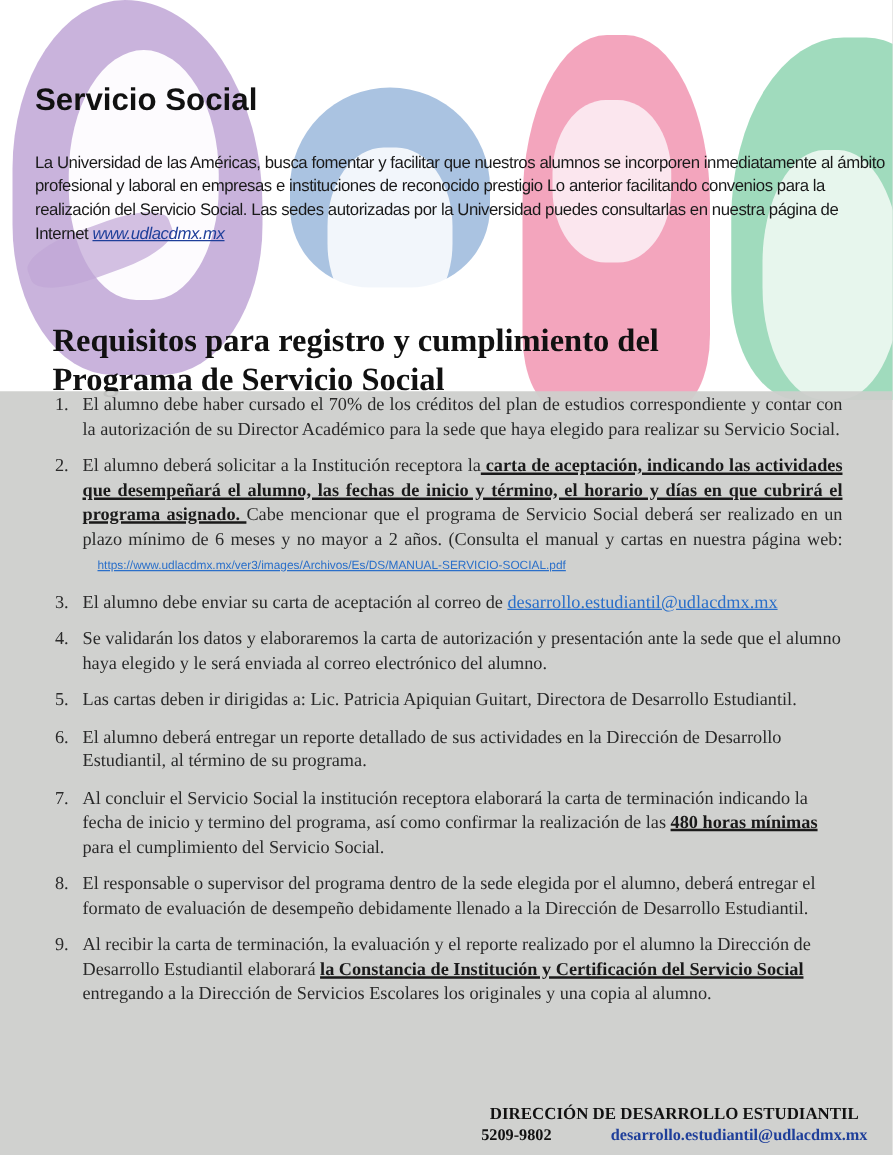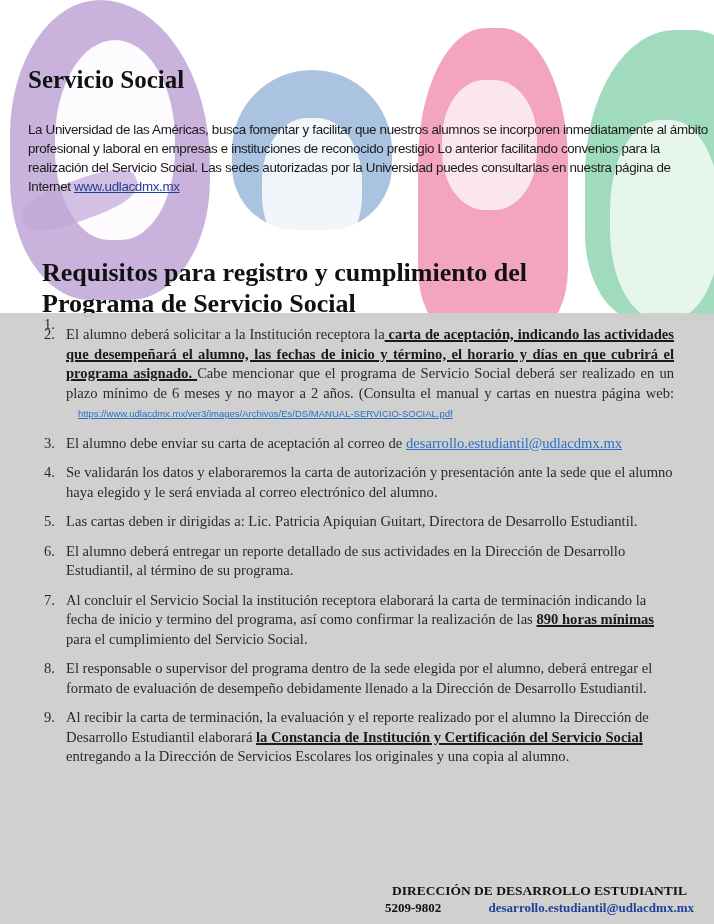--- a/index.html
+++ b/index.html
@@ -18,28 +18,28 @@
   .blue-hair { left: 232px; top: 70px; width: 160px; height: 160px; background: #9bb8dc; border-radius: 50% 50% 40% 40%; opacity: .85; }
   .blue-face { left: 262px; top: 118px; width: 100px; height: 140px; background: #ffffff; border-radius: 45%; opacity:.85; }
   .pink-hair { left: 418px; top: 28px; width: 150px; height: 300px; background: #f29bb6; border-radius: 45% 45% 20% 20%; opacity: .9; }
   .pink-face { left: 442px; top: 80px; width: 95px; height: 130px; background: #fbe6ee; border-radius: 45%; }
   .green-hair { left: 585px; top: 30px; width: 180px; height: 290px; background: #8fd5b2; border-radius: 50% 40% 10% 30%; opacity: .85; }
   .green-face { left: 610px; top: 120px; width: 110px; height: 200px; background: #eef8f2; border-radius: 45%; opacity:.9; }
 
   .content { position: relative; z-index: 1; }
   .title {
     position: absolute; left: 28px; top: 66px; margin: 0;
-    font-family: Liberation Serif, serif; font-weight: bold; font-size: 25px; color: #111;
+    font-family: Liberation Sans, sans-serif; font-weight: bold; font-size: 25px; color: #111;
   }
   .intro {
     position: absolute; left: 28px; top: 120px; width: 680px; margin: 0;
     font-family: "Liberation Sans", sans-serif; font-size: 13.4px; line-height: 19px; color: #1a1a1a;
     letter-spacing: -0.35px;
   }
-  .intro a, .link { color: #1f3f9a; text-decoration: underline; }
+  .intro a, .link { color: #1f3f9a; text-decoration: underline; font-style: italic; }
   .heading {
     position: absolute; left: 25px; top: 240px; margin: 17px; width: 680px;
     font-family: "Liberation Serif", serif; font-weight: bold; font-size: 26px; line-height: 31px; color: #111;
   }
   .gray-band {
     position: absolute; left: 0; top: 313px; width: 714px; height: 611px;
     background: rgba(205,206,204,0.94); z-index: 1;
   }
   .list {
     position: absolute; left: 0; top: 315px; width: 714px; margin: 0; padding: 0; list-style: none; z-index: 2;
@@ -80,20 +80,21 @@
     <span>Requisitos para registro y cumplimiento del</span><br>
     <span>Programa de Servicio Social</span>
   </h2>
 </div>
 
 <div class="gray-band"></div>
 
 <ol class="list">
   <li class="item justify">
     <span class="num">1.</span>
+    <span>El alumno debe haber cursado el 70% de los créditos del plan de estudios correspondiente y contar con la autorización de su Director Académico para la sede que haya elegido para realizar su Servicio Social.</span>
   </li>
   <li class="item justify">
     <span class="num">2.</span>
     <span>El alumno deberá solicitar a la Institución receptora la</span><span class="u-bold"> carta de aceptación, indicando las actividades que desempeñará el alumno, las fechas de inicio y término, el horario y días en que cubrirá el programa asignado. </span><span> Cabe mencionar que el programa de Servicio Social deberá ser realizado en un plazo mínimo de 6 meses y no mayor a 2 años. (Consulta el manual y cartas en nuestra página web: </span><a class="url-small">https://www.udlacdmx.mx/ver3/images/Archivos/Es/DS/MANUAL-SERVICIO-SOCIAL.pdf</a>
   </li>
   <li class="item">
     <span class="num">3.</span>
     <span>El alumno debe enviar su carta de aceptación al correo de </span><a class="email-link">desarrollo.estudiantil@udlacdmx.mx</a>
   </li>
   <li class="item">
@@ -103,21 +104,21 @@
   <li class="item">
     <span class="num">5.</span>
     <span>Las cartas deben ir dirigidas a: Lic. Patricia Apiquian Guitart, Directora de Desarrollo Estudiantil.</span>
   </li>
   <li class="item">
     <span class="num">6.</span>
     <span>El alumno deberá entregar un reporte detallado de sus actividades en la Dirección de Desarrollo Estudiantil, al término de su programa.</span>
   </li>
   <li class="item">
     <span class="num">7.</span>
-    <span>Al concluir el Servicio Social la institución receptora elaborará la carta de terminación indicando la fecha de inicio y termino del programa, así como confirmar la realización de las </span><span class="u-bold">890 horas mínimas</span><span> para el cumplimiento del Servicio Social.</span>
+    <span>Al concluir el Servicio Social la institución receptora elaborará la carta de terminación indicando la fecha de inicio y termino del programa, así como confirmar la realización de las </span><span class="u-bold">480 horas mínimas</span><span> para el cumplimiento del Servicio Social.</span>
   </li>
   <li class="item">
     <span class="num">8.</span>
     <span>El responsable o supervisor del programa dentro de la sede elegida por el alumno, deberá entregar el formato de evaluación de desempeño debidamente llenado a la Dirección de Desarrollo Estudiantil.</span>
   </li>
   <li class="item">
     <span class="num">9.</span>
     <span>Al recibir la carta de terminación, la evaluación y el reporte realizado por el alumno la Dirección de Desarrollo Estudiantil elaborará </span><span class="u-bold">la Constancia de Institución y Certificación del Servicio Social</span><span> entregando a la Dirección de Servicios Escolares los originales y una copia al alumno.</span>
   </li>
 </ol>

